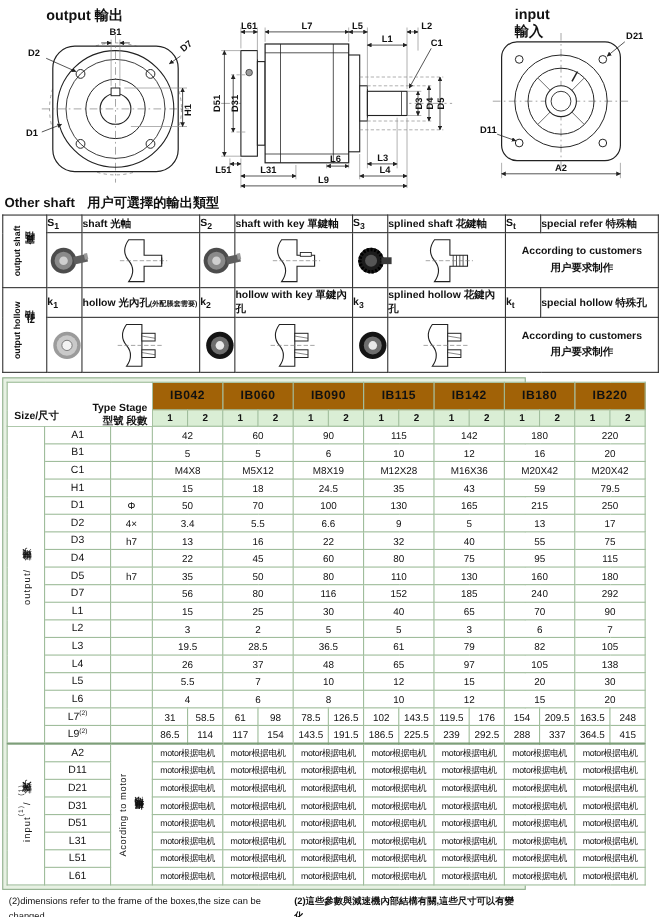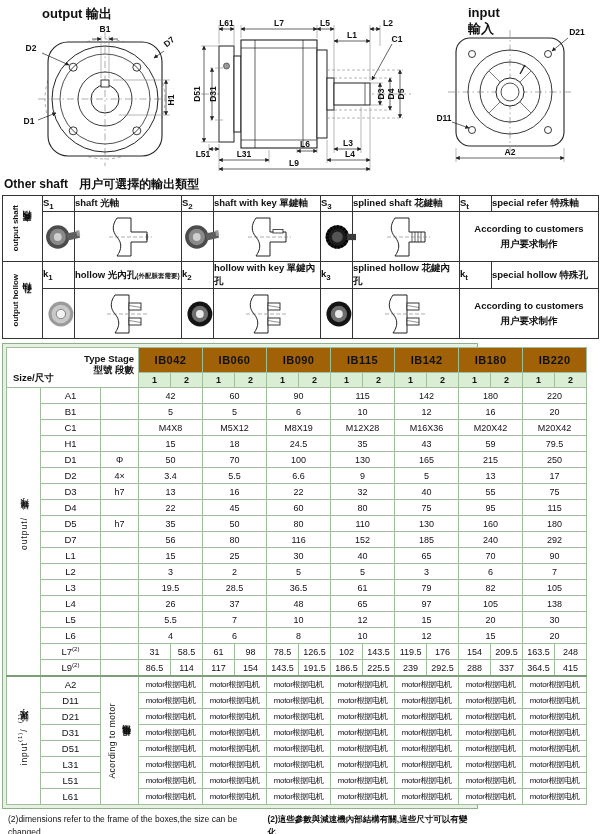--- a/index.html
+++ b/index.html
@@ -31,21 +31,21 @@
   .ph{display:block;margin:0 auto;}
 
   
   .big-wrap{margin:4px 2px 0;background:#e7f1e3;padding:3px;border:1px solid #8fae8c;}
   .dim-table{width:100%;table-layout:fixed;border:1px solid #6f8f6c;}
   .dim-table td,.dim-table th{border:1px solid #a0bd9c;text-align:center;vertical-align:middle;padding:0;background:#fff;font-weight:normal;}
   .dim-table thead th{background:#a16207;font-weight:bold;}
   .dim-table .h1 th{font-size:11px;height:24px;letter-spacing:0.5px;}
   .dim-table .h2 th{font-size:9px;height:14px;background:#daeed5;}
   .corner{background-color:#d2e8cd;position:relative;background-image:linear-gradient(to bottom right, rgba(0,0,0,0) calc(50% - 0.6px), #86a483 calc(50% - 0.6px), #86a483 calc(50% + 0.6px), rgba(0,0,0,0) calc(50% + 0.6px));}
-  .c-top{position:absolute;top:5px;right:4px;text-align:right;font-weight:bold;font-size:9.5px;line-height:1.2;}
+  .c-top{position:absolute;top:18px;right:4px;text-align:right;font-weight:bold;font-size:9.5px;line-height:1.2;}
   .c-bot{position:absolute;bottom:2px;left:6px;font-weight:bold;font-size:9.5px;}
   .dim-table tbody td{height:15px;font-size:9px;}
   .dim-table td.rlabel{font-size:9.5px;}
   .dim-table td.rlabel sup{font-size:6px;}
   .dim-table td.qual{font-size:9px;}
   .dim-table td.side-cell .vt{font-size:8.5px;letter-spacing:1px;}
   .dim-table td.side-cell sup{font-size:6px;}
   .dim-table td.motor{font-size:8px;letter-spacing:-0.3px;}
   .accbox{display:flex;justify-content:center;align-items:center;gap:3px;height:100%;}
   .accbox .vt{font-size:8.5px;letter-spacing:0.5px;}

